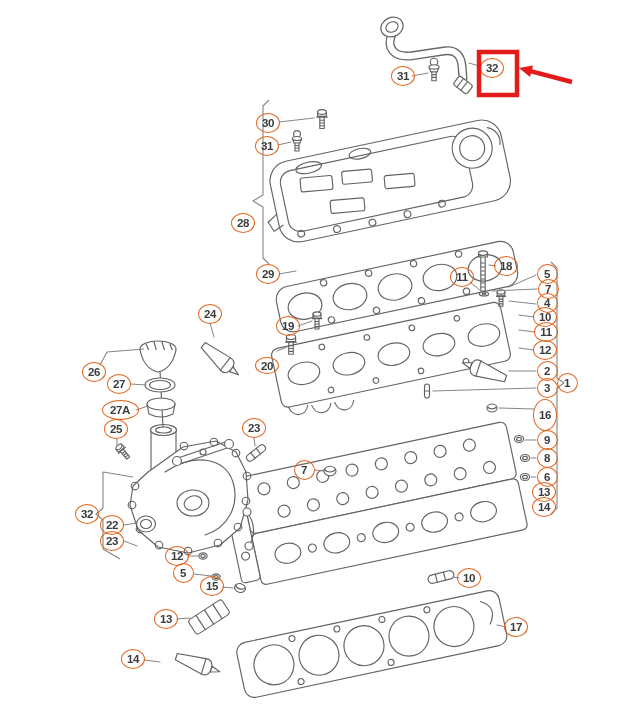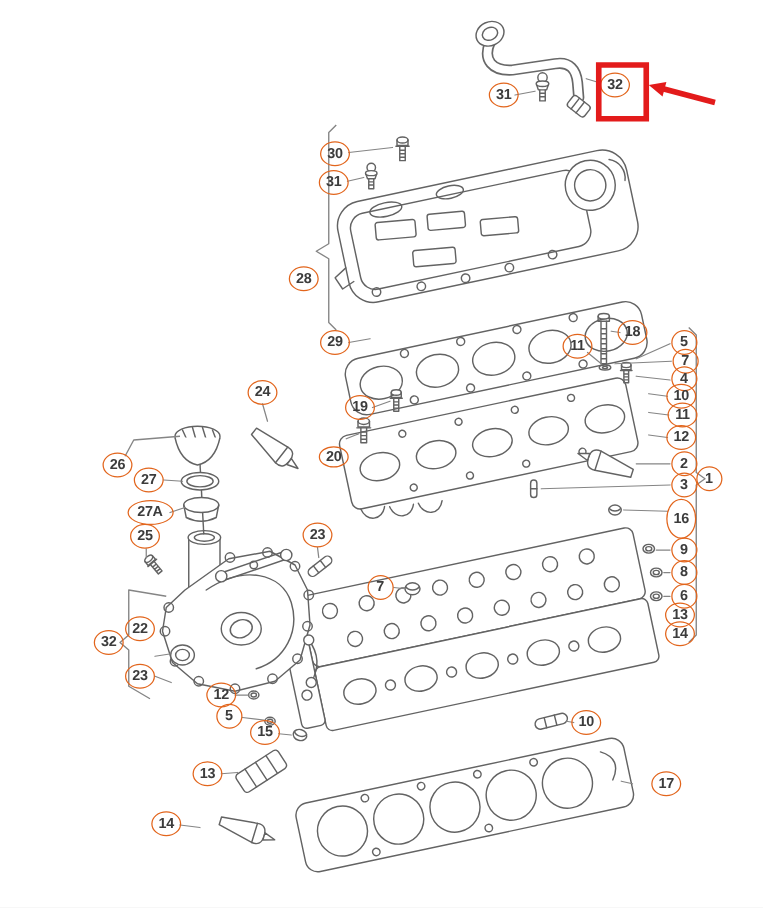--- a/index.html
+++ b/index.html
@@ -393,30 +393,30 @@
       <div class="callout" style="left: 532px; top: 497px; width: 24px; height: 20px;">14</div>
       <div class="callout" style="left: 198px; top: 304px; width: 24px; height: 20px;">24</div>
       <div class="callout" style="left: 276px; top: 316px; width: 24px; height: 20px;">19</div>
       <div class="callout" style="left: 255px; top: 357px; width: 24px; height: 17px;">20</div>
       <div class="callout" style="left: 82px; top: 362px; width: 24px; height: 20px;">26</div>
       <div class="callout" style="left: 107px; top: 374px; width: 24px; height: 20px;">27</div>
       <div class="callout" style="left: 101.5px; top: 400px; width: 37px; height: 20px;">27A</div>
       <div class="callout" style="left: 104px; top: 419px; width: 24px; height: 20px;">25</div>
       <div class="callout" style="left: 242px; top: 418px; width: 24px; height: 20px;">23</div>
       <div class="callout" style="left: 75px; top: 504px; width: 24px; height: 20px;">32</div>
-      <div class="callout" style="left: 100px; top: 493px; width: 24px; height: 20px;">22</div>
+      <div class="callout" style="left: 100px; top: 515px; width: 24px; height: 20px;">22</div>
       <div class="callout" style="left: 100px; top: 531px; width: 24px; height: 20px;">23</div>
       <div class="callout" style="left: 165px; top: 546px; width: 24px; height: 20px;">12</div>
       <div class="callout" style="left: 172.5px; top: 563px; width: 21px; height: 20px;">5</div>
       <div class="callout" style="left: 200px; top: 576px; width: 24px; height: 20px;">15</div>
       <div class="callout" style="left: 154px; top: 609px; width: 24px; height: 20px;">13</div>
       <div class="callout" style="left: 121px; top: 649px; width: 24px; height: 20px;">14</div>
       <div class="callout" style="left: 293.5px; top: 460px; width: 21px; height: 20px;">7</div>
       <div class="callout" style="left: 457px; top: 568px; width: 24px; height: 20px;">10</div>
-      <div class="callout" style="left: 504px; top: 617px; width: 24px; height: 20px; margin-left: 17px;">17</div>
+      <div class="callout" style="left: 504px; top: 617px; width: 24px; height: 20px;">17</div>
     </div>
 
   <svg class="art" width="625" height="726" viewBox="0 0 625 726" style="pointer-events:none;">
     <rect id="hl-box" class="hl" x="479" y="52" width="38" height="43"></rect>
     <line id="hl-line" class="hl" x1="572" y1="82" x2="529.6352160438564" y2="70.80930235120735"></line>
     <polygon id="hl-head" class="hlf" points="519,68 533.1012384252161,65.51905766386882 530.0365449511718,77.12111152989401"></polygon>
   </svg>
 
 </div>
 

